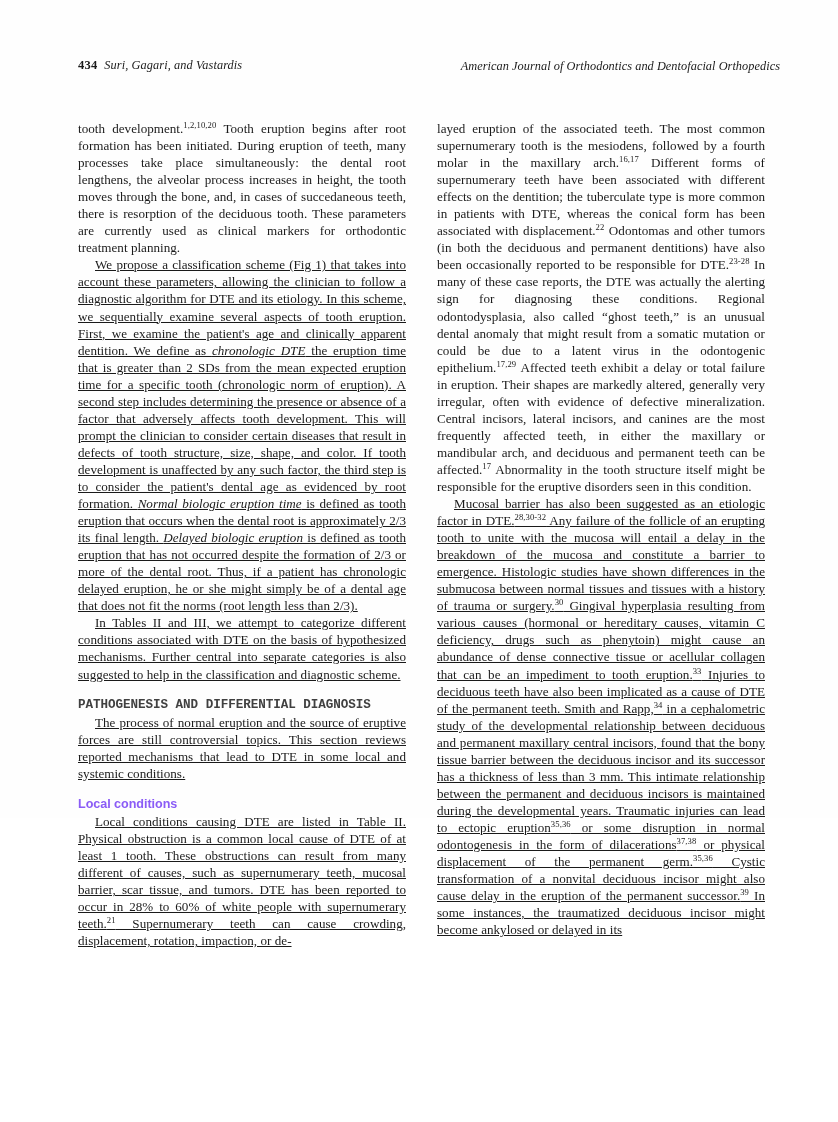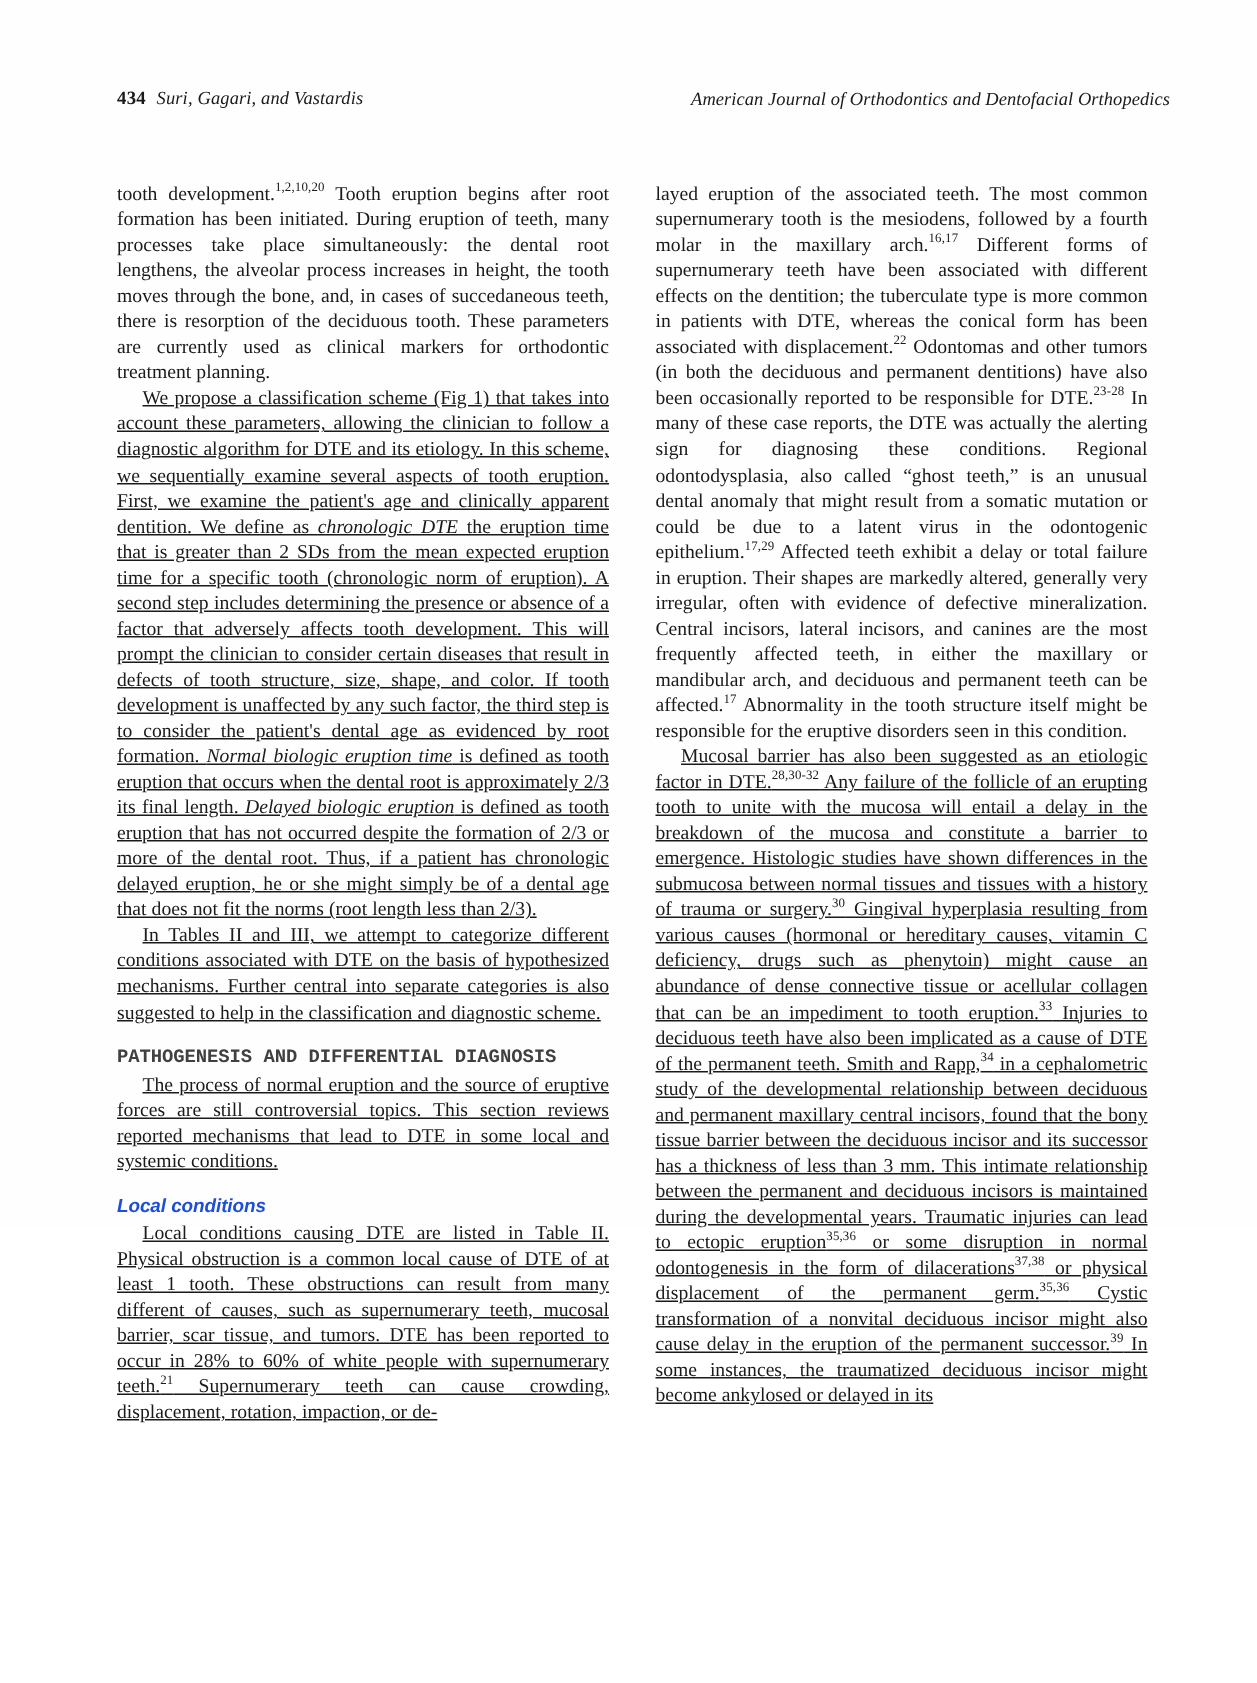--- a/index.html
+++ b/index.html
@@ -109,22 +109,21 @@
     color: #404040;
   }
   h3.sub-head {
     margin: 14px 0 0 0;
     font-family: "Liberation Sans", "DejaVu Sans", sans-serif;
     font-size: 12.6px;
     font-weight: bold;
     line-height: 17px;
     letter-spacing: -0.05px;
     text-align: left;
-    color: #1d4ed8;
-    font-style: italic;
+    color: #8b5cf6;
   }
   .gap-after-head { margin-top: 5px; }
 </style>
 </head>
 <body>
 
 <div class="page">
 
   <div class="running-head">
     <div class="rh-left">

